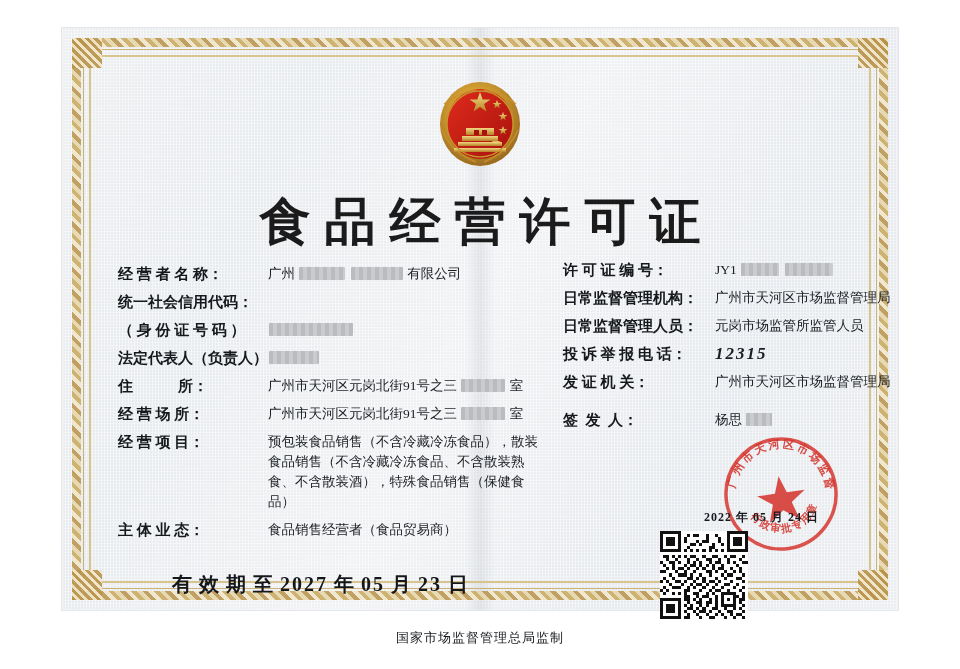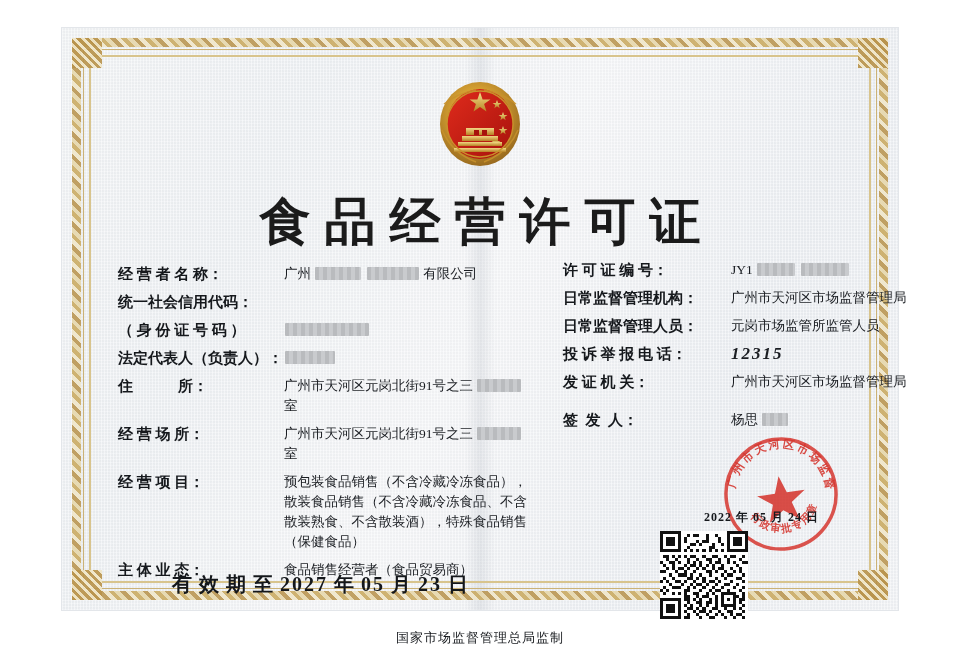--- a/index.html
+++ b/index.html
@@ -154,21 +154,20 @@
     white-space: pre;
     letter-spacing: 0px;
   }
   .lbl.w-left { width: 150px; }
   .lbl.w-right { width: 152px; }
   .val {
     flex: 1 1 auto;
     font-size: 13.5px;
     color: #1a1d22;
     word-break: break-all;
-    margin-left: 16px;
   }
   .val.mono-big {
     font-size: 17px;
     font-weight: bold;
     letter-spacing: 2px;
     font-style: italic;
   }
 
   
   .redact {

